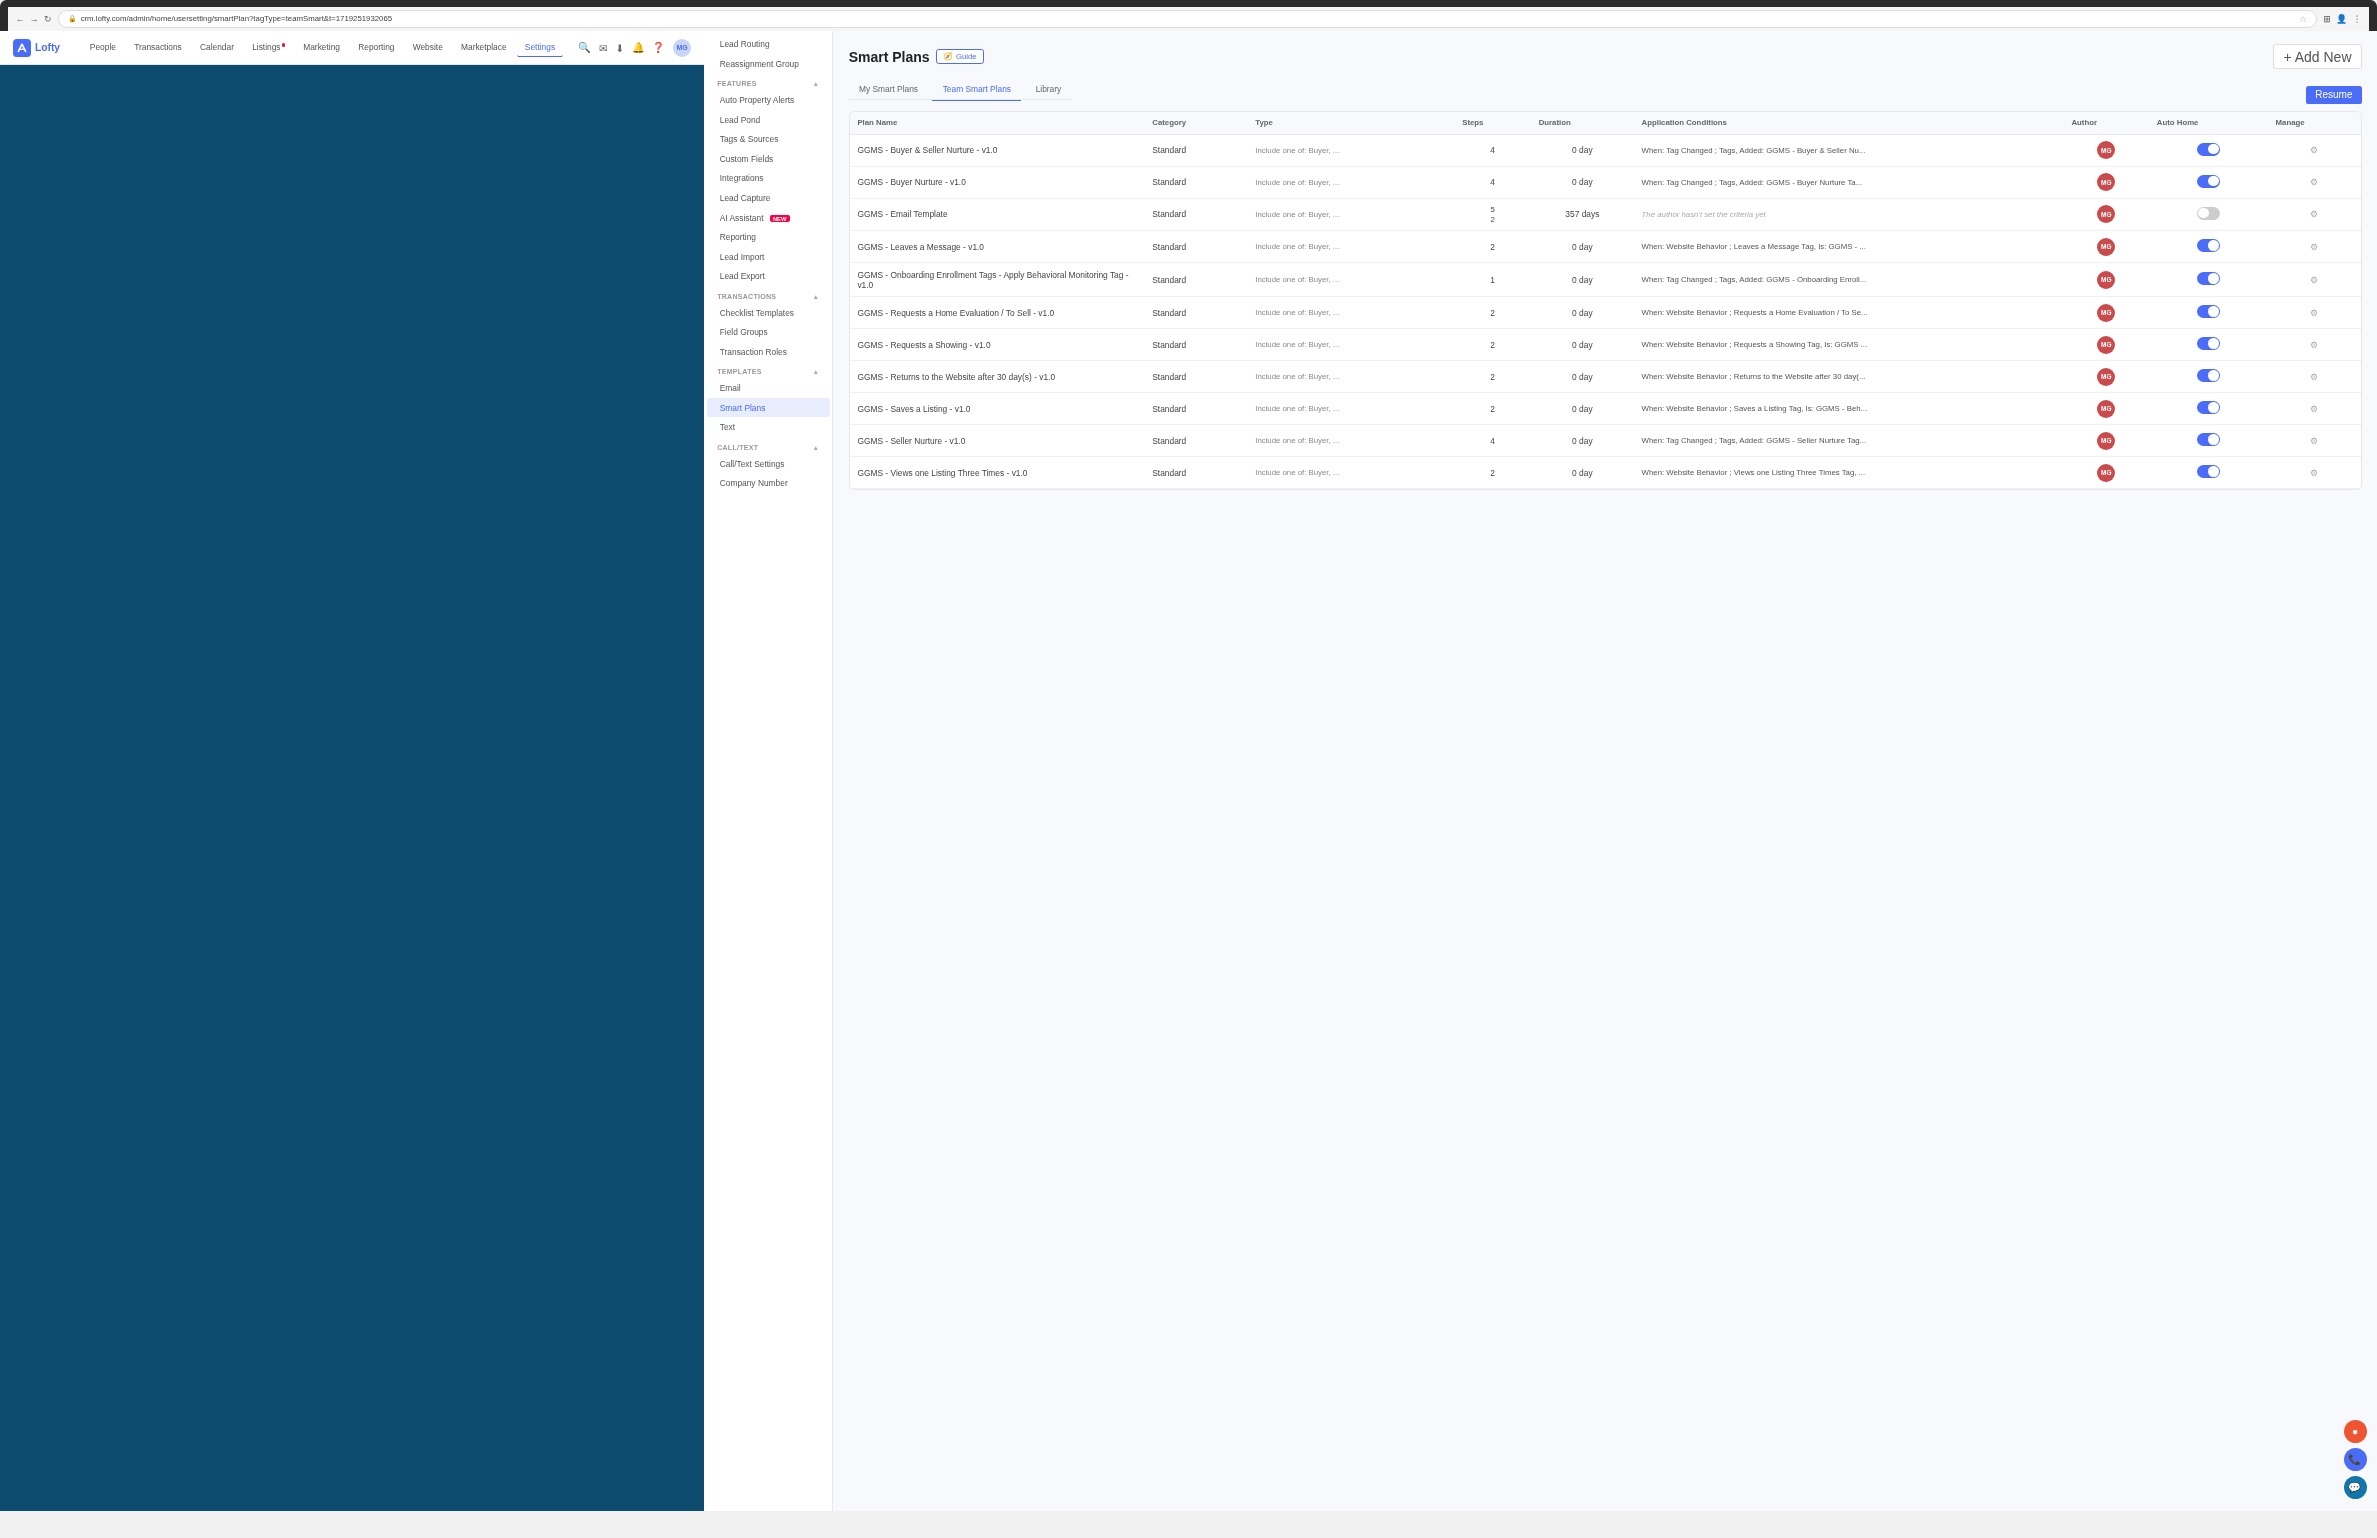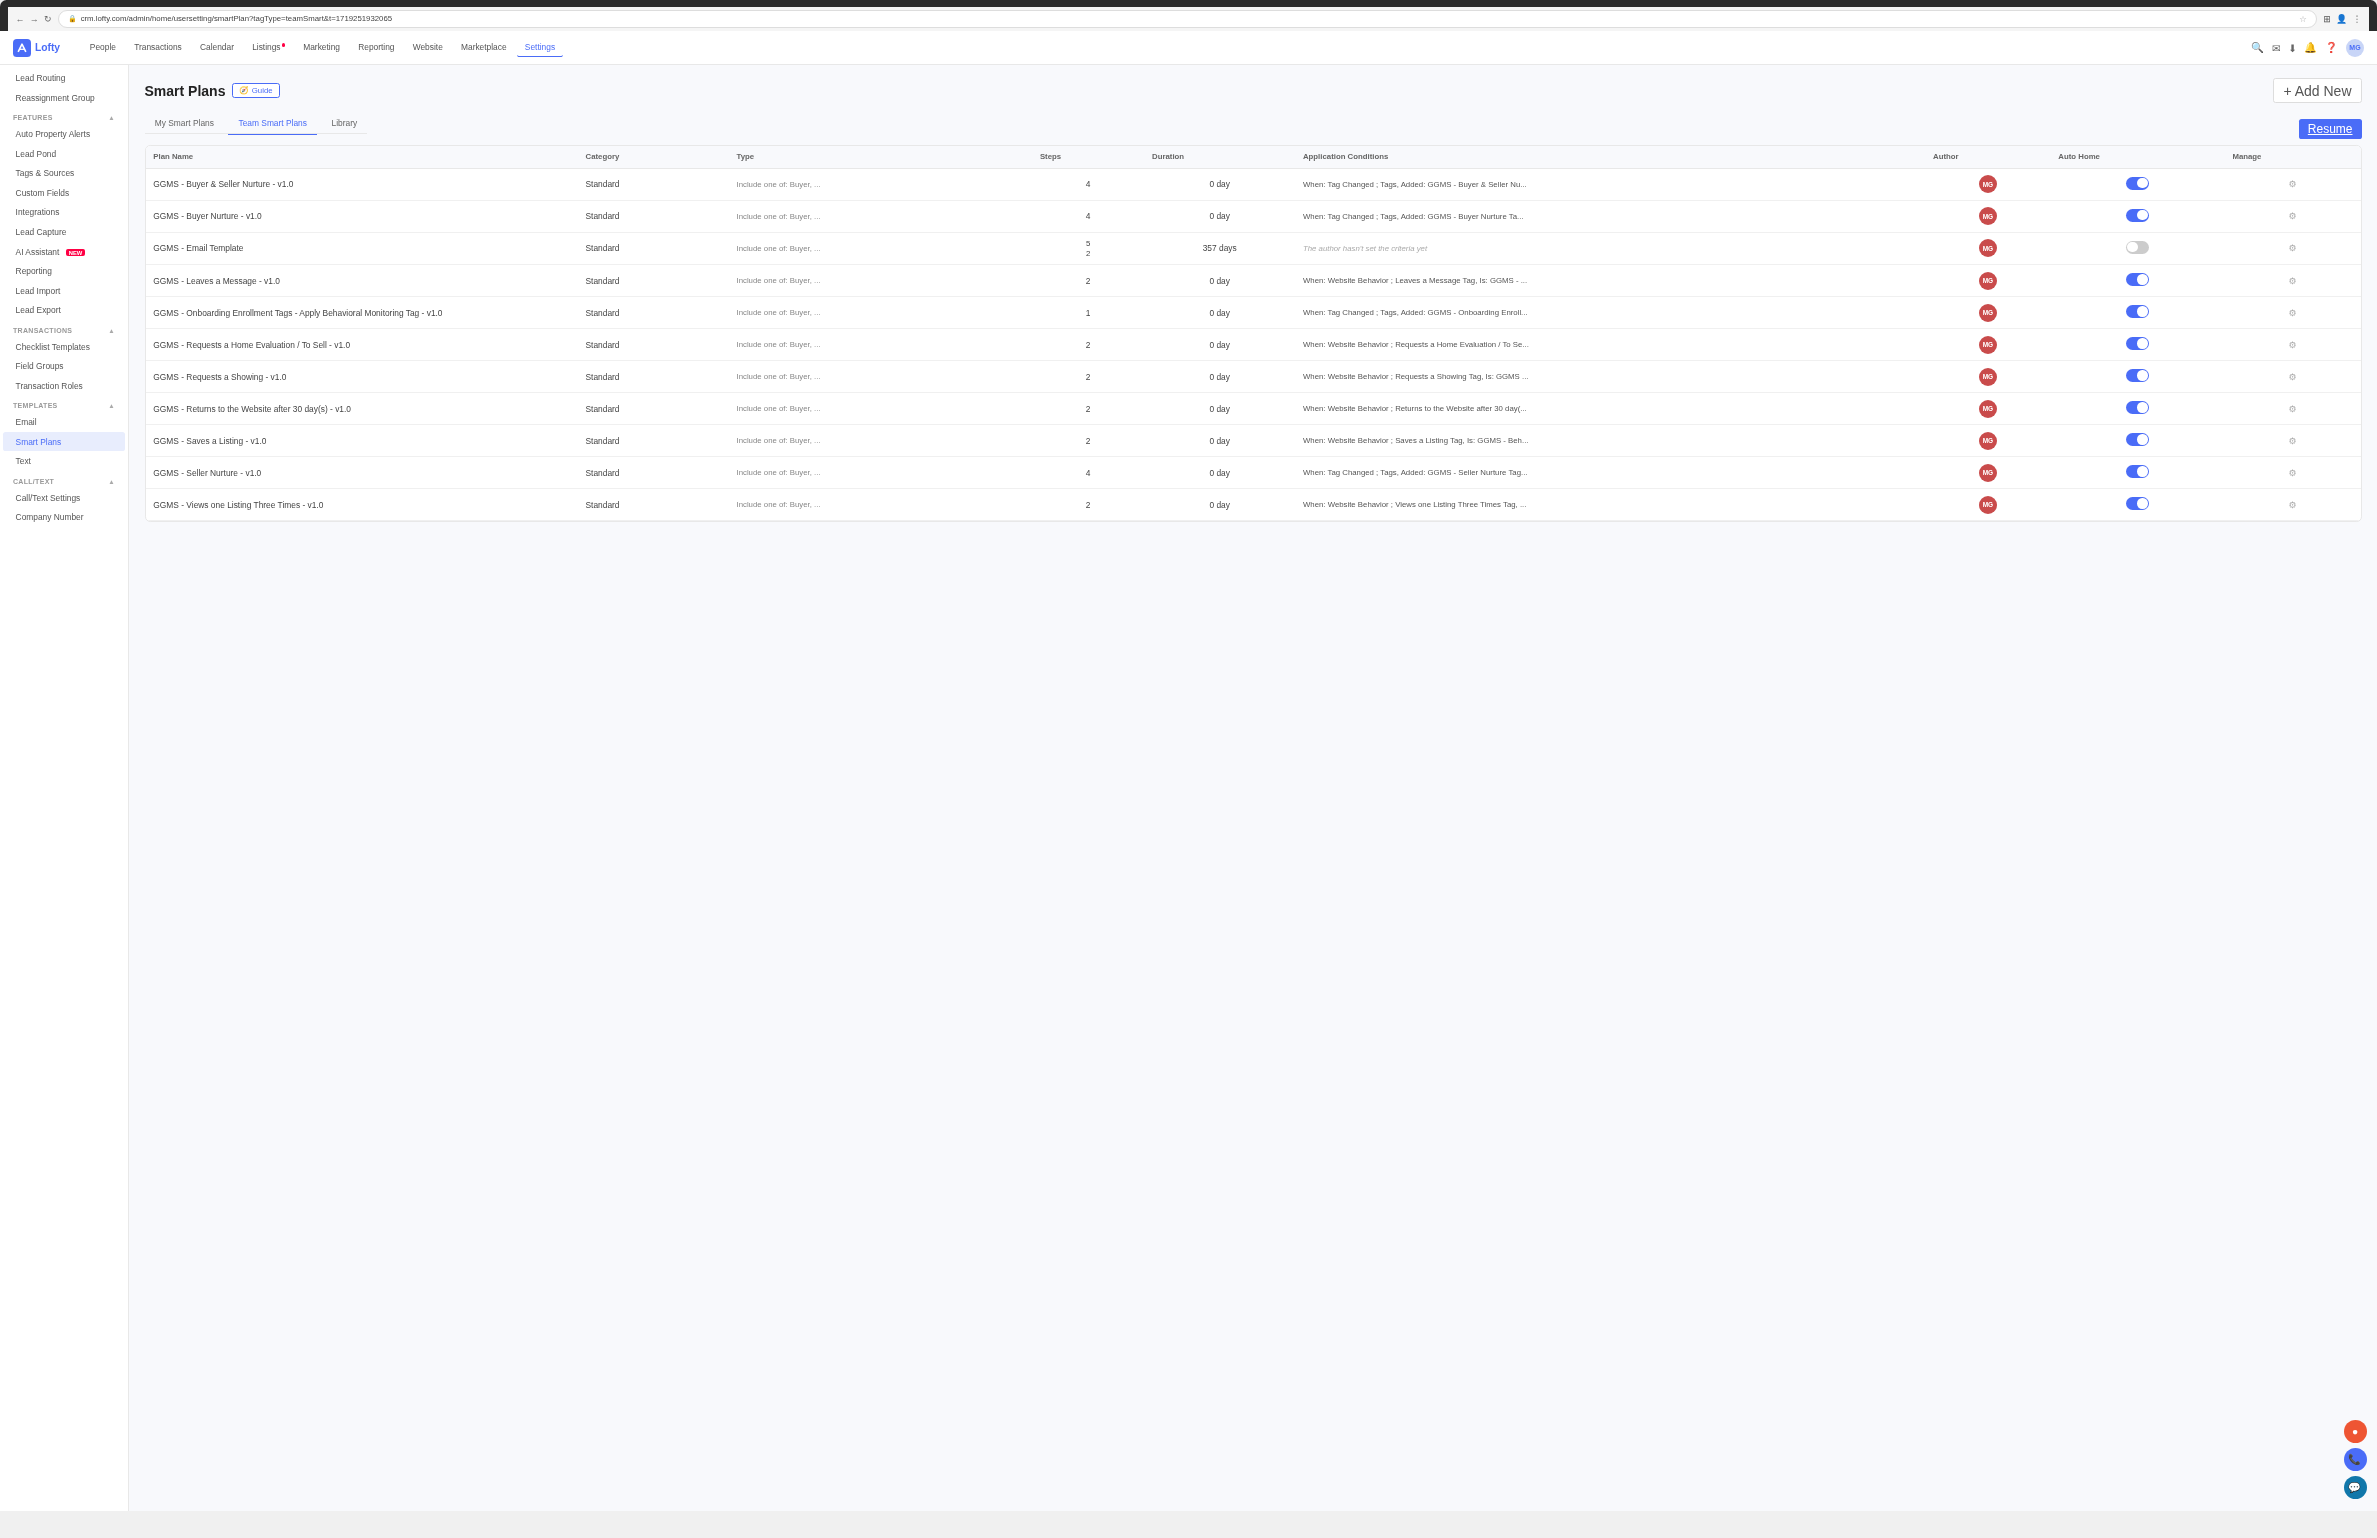--- a/index.html
+++ b/index.html
@@ -74,21 +74,20 @@
     .url-lock { color: #666; font-size: 7px; }
     .url-text { flex: 1; }
     .url-star { color: #aaa; font-size: 8.4px; }
     .toolbar-icons { display: flex; gap: 5.2px; color: #555; font-size: 9px; align-items: center; }
     .toolbar-icon { cursor: pointer; }
 
     
     .app-container {
       background: #0c4a6e;
       display: flex;
-      flex-direction: column;
       height: calc(100vh - 58px);
       min-height: 452px;
     }
 
     
     .top-nav {
       background: #fff;
       border-bottom: 0.6px solid #e8e8e8;
       padding: 0 13px;
       display: flex;
@@ -184,25 +183,24 @@
       display: flex;
       align-items: center;
       gap: 2.6px;
       margin-left: auto;
     }
     .resume-btn {
       background: #4a6cf7;
       color: #fff;
       padding: 3.2px 9px;
       border-radius: 2.6px;
-      font-size: 12px;
+      font-size: 10px;
       cursor: pointer;
       border: none;
       margin-left: auto;
-      text-decoration: underline;
     }
 
     
     .tabs {
       display: flex;
       gap: 4px;
       border-bottom: 1.3px solid #e8e8e8;
       margin-bottom: 10.3px;
       align-items: flex-end;
     }

